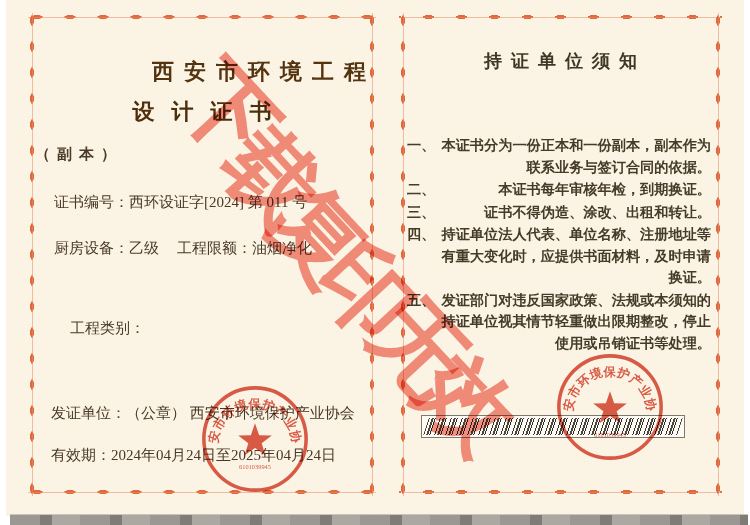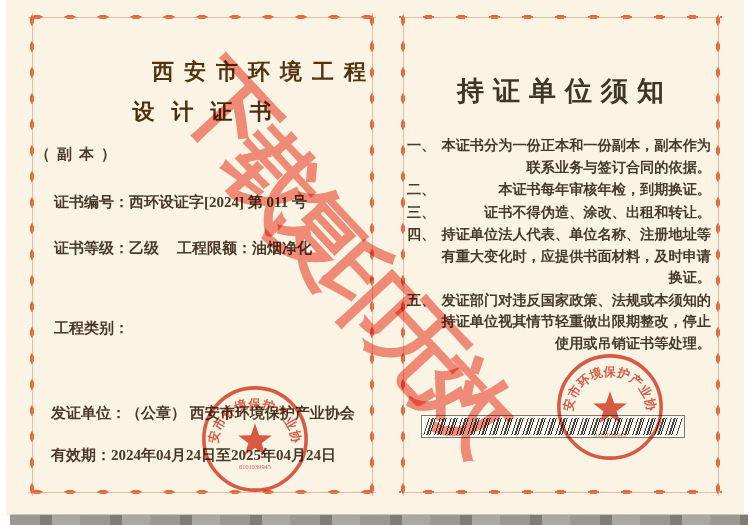--- a/index.html
+++ b/index.html
@@ -31,35 +31,35 @@
   #page-right{left:393px;top:13px;width:323px;height:483px;}
 
   
   .t1{position:absolute;top:44px;left:0;right:0;text-align:right;
       font-size:22px;font-weight:700;letter-spacing:10px;color:#54330f;text-indent:10px;}
   .t2{position:absolute;top:84px;left:0;right:0;text-align:center;
       font-size:22px;font-weight:700;letter-spacing:17px;color:#4e2f0c;text-indent:17px;}
   .t3{position:absolute;top:132px;left:0;right:0;text-align:left;
       font-size:15px;font-weight:600;letter-spacing:7px;color:#4a3a26;text-indent:7px;}
   .field{position:absolute;left:26px;display:flex;align-items:flex-start;
-      font-size:15px;font-weight:700;color:#4a3826;line-height:18px;}
+      font-size:15px;font-weight:400;color:#4a3826;line-height:18px;}
   .field .lbl{white-space:nowrap;}
   .field .val{white-space:normal;text-align:right;}
   .pair-gap{display:inline-block;width:18px;}
   .f-certno{top:180px;}
   .f-grade{top:226px;}
   .f-company{top:271px;}
-  .f-category{top:306px;width:310px;}
+  .f-category{top:306px;width:310px;margin-left:16px;}
   .f-category .val{width:235px;}
   .f-issuer{top:391px;left:23px;}
   .f-validity{top:433px;left:23px;}
 
   
-  .r-title{position:absolute;top:60px;left:0;right:0;text-align:center;
-      font-size:27px;font-weight:700;letter-spacing:9px;color:#3e3726;text-indent:9px;}
+  .r-title{position:absolute;top:36px;left:0;right:0;text-align:center;
+      font-size:18px;font-weight:700;letter-spacing:9px;color:#3e3726;text-indent:9px;}
   .notices{position:absolute;top:122px;left:8px;width:304px;}
   .notice{display:flex;font-size:14.2px;font-weight:600;color:#453b28;line-height:21.5px;margin-bottom:1px;}
   .notice .num{width:30px;flex:0 0 30px;}
   .notice .txt{flex:1;text-align:right;}
   .r-phone{position:absolute;top:378px;left:24px;font-size:14.5px;font-weight:700;color:#4e4433;}
   .barcode{position:absolute;top:402px;left:22px;width:262px;height:21px;
       border:1px solid #7e7a70;background:#fdfbf3;overflow:hidden;}
   .barcode .lines{position:absolute;left:4px;top:2px;right:4px;bottom:2px;
       transform:skewX(-18deg);
       background-image:repeating-linear-gradient(90deg,
@@ -98,21 +98,21 @@
     <div class="t1">西安市环境工程</div>
     <div class="t2">设计证书</div>
     <div class="t3">（副本）</div>
 
     <div class="field f-certno">
       <span class="lbl">证书编号：</span>
       <span class="val">西环设证字[2024] 第 011 号</span>
     </div>
 
     <div class="field f-grade">
-      <span class="lbl">证书等级：</span>
+      <span class="lbl">厨房设备：</span>
       <span class="val">乙级</span>
       <span class="pair-gap"></span>
       <span class="lbl">工程限额：</span>
       <span class="val">油烟净化</span>
     </div>
 
 
     <div class="field f-category">
       <span class="lbl">工程类别：</span>
     </div>

